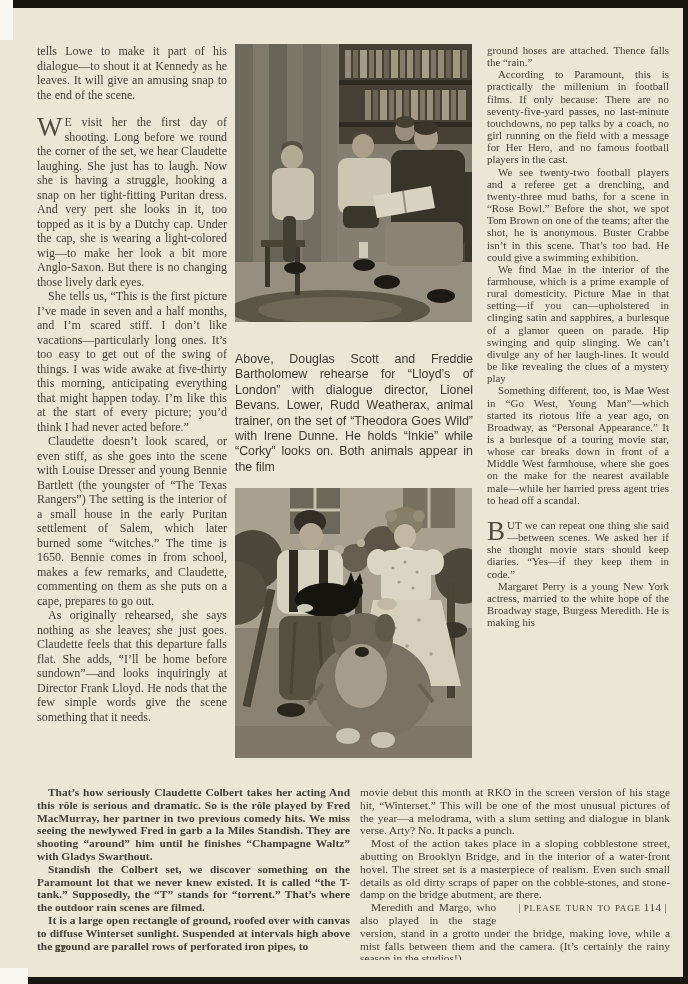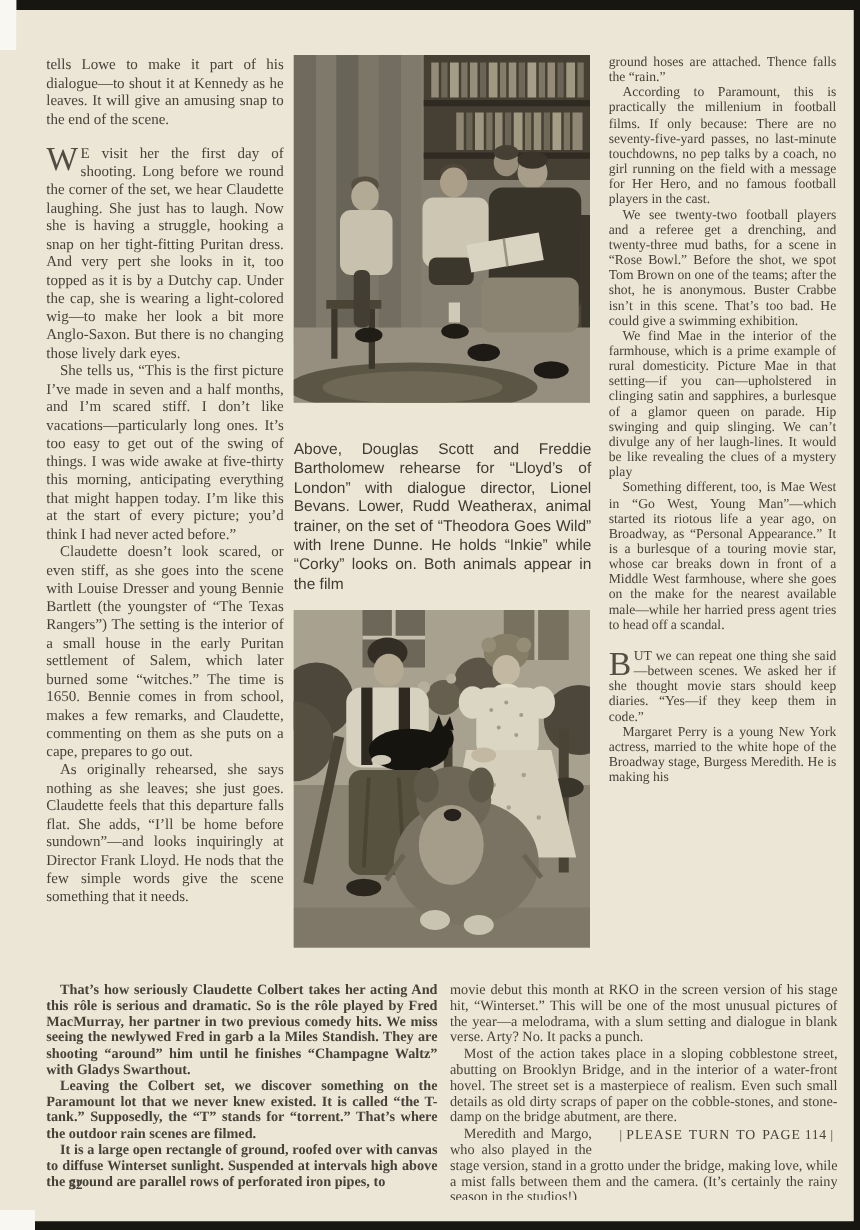--- a/index.html
+++ b/index.html
@@ -39,21 +39,21 @@
     margin:0;
   }
   .pagenum{position:absolute;left:55px;top:942px;font-size:11px;font-weight:bold;color:#47443b;}
 
   .turnnote{
     float:right;font-family:"Liberation Serif", serif;
     font-size:10.3px;letter-spacing:0.5px;color:#45423a;
     margin-left:8px;white-space:nowrap;
   }
   .turnnote .bar{font-weight:normal;padding:0 3px;}
-  .turnnote .tn-label{font-variant:small-caps;letter-spacing:0.8px;font-size:16px;}
+  .turnnote .tn-label{font-variant:small-caps;letter-spacing:0.8px;font-size:13px;}
   .turnnote .tn-page{font-weight:normal;font-size:11px;}
 </style>
 </head>
 <body>
 
 <div class="strip-top"></div>
 <div class="strip-right"></div>
 <div class="strip-bottom"></div>
 <div class="corner-tl"></div>
 <div class="corner-bl"></div>
@@ -237,21 +237,21 @@
   <p class="para">According to Paramount, this is practically the millenium in football films.  If only because: There are no seventy-five-yard passes, no last-minute touchdowns, no pep talks by a coach, no girl running on the field with a message for Her Hero, and no famous football players in the cast.</p>
   <p class="para">We see twenty-two football players and a referee get a drenching, and twenty-three mud baths, for a scene in “Rose Bowl.”  Before the shot, we spot Tom Brown on one of the teams; after the shot, he is anonymous. Buster Crabbe isn’t in this scene. That’s too bad.  He could give a swimming exhibition.</p>
   <p class="para">We find Mae in the interior of the farmhouse, which is a prime example of rural domesticity. Picture Mae in that setting—if you can—upholstered in clinging satin and sapphires, a burlesque of a glamor queen on parade. Hip swinging and quip slinging. We can’t divulge any of her laugh-lines.  It would be like revealing the clues of a mystery play</p>
   <p class="para">Something different, too, is Mae West in “Go West, Young Man”—which started its riotous life a year ago, on Broadway, as “Personal Appearance.”  It is a burlesque of a touring movie star, whose car breaks down in front of a Middle West farmhouse, where she goes on the make for the nearest available male—while her harried press agent tries to head off a scandal.</p>
   <p class="para noindent gap"><span class="dropcap">B</span><span>UT we can repeat one thing she said—between scenes.  We asked her if she thought movie stars should keep diaries.  “Yes—if they keep them in code.”</span></p>
   <p class="para">Margaret Perry is a young New York actress, married to the white hope of the Broadway stage, Burgess Meredith.  He is making his</p>
 </div>
 
 <div class="col col-bottom-left">
   <p class="para">That’s how seriously Claudette Colbert takes her acting And this rôle is serious and dramatic.  So is the rôle played by Fred MacMurray, her partner in two previous comedy hits. We miss seeing the newlywed Fred in garb a la Miles Standish. They are shooting “around” him until he finishes “Champagne Waltz” with Gladys Swarthout.</p>
-  <p class="para">Leaving the Colbert set, we discover something on the Paramount lot that we never knew existed.  It is called “the T-tank.”  Supposedly, the “T” stands for “torrent.”  That’s where the outdoor rain scenes are filmed.</p>
+  <p class="para">Standish the Colbert set, we discover something on the Paramount lot that we never knew existed.  It is called “the T-tank.”  Supposedly, the “T” stands for “torrent.”  That’s where the outdoor rain scenes are filmed.</p>
   <p class="para">It is a large open rectangle of ground, roofed over with canvas to diffuse Winterset sunlight.  Suspended at intervals high above the ground are parallel rows of perforated iron pipes, to</p>
 </div>
 
 <div class="col col-bottom-right">
   <p class="para noindent">movie debut this month at RKO in the screen version of his stage hit, “Winterset.”  This will be one of the most unusual pictures of the year—a melodrama, with a slum setting and dialogue in blank verse.  Arty?  No.  It packs a punch.</p>
   <p class="para">Most of the action takes place in a sloping cobblestone street, abutting on Brooklyn Bridge, and in the interior of a water-front hovel.  The street set is a masterpiece of realism.  Even such small details as old dirty scraps of paper on the cobble-stones, and stone-damp on the bridge abutment, are there.</p>
   <p class="para"><span class="turnnote"><span class="bar">|</span><span class="tn-label">please turn to page</span>&nbsp;<span class="tn-page">114</span><span class="bar">|</span></span><span>Meredith and Margo, who also played in the stage version, stand in a grotto under the bridge, making love, while a mist falls between them and the camera.  (It’s certainly the rainy season in the studios!)</span></p>
 </div>
 
 <div class="pagenum">52</div>

